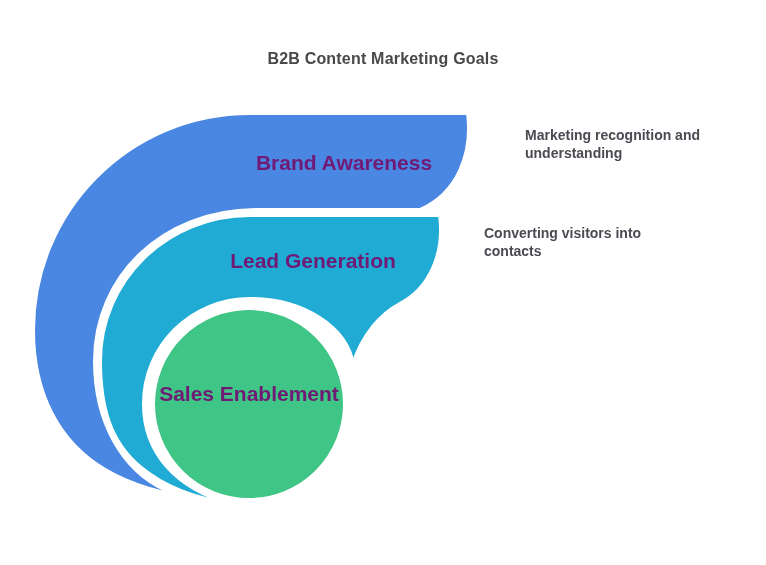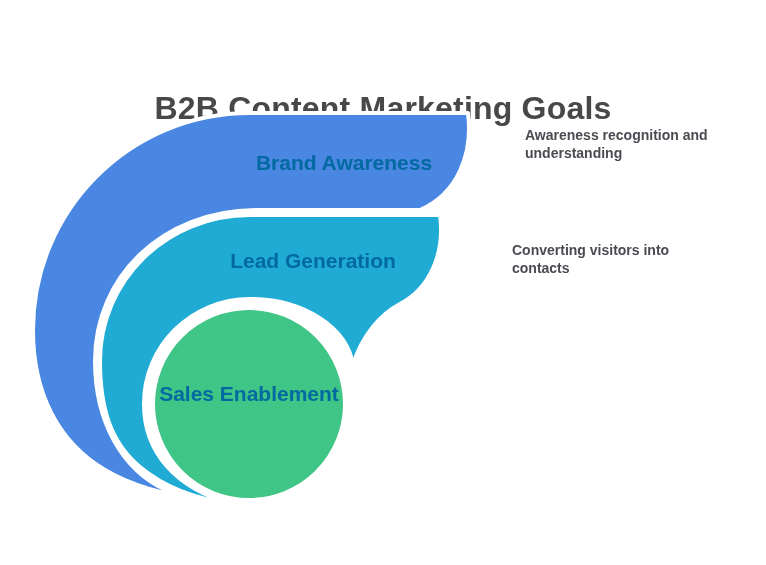--- a/index.html
+++ b/index.html
@@ -16,53 +16,52 @@
     width: 766px;
     height: 565px;
     background: #ffffff;
   }
   .title {
     position: absolute;
     top: 50px;
     left: 0;
     width: 766px;
     text-align: center;
-    font-size: 32px;
+    font-size: 16px;
     font-weight: 700;
     color: #484848;
     letter-spacing: 0.2px;
-    margin-top: 40px;
   }
   svg.diagram {
     position: absolute;
     top: 0;
     left: 0;
   }
   .shape-label {
     position: absolute;
     width: 200px;
     text-align: center;
     font-size: 21px;
     font-weight: 700;
-    color: #0369a1;
+    color: #701a75;
     line-height: 26px;
   }
   .label-brand { left: 244px; top: 150px; }
   .label-lead  { left: 213px; top: 248px; }
   .label-sales { left: 149px; top: 381px; }
   .annotation {
     position: absolute;
     font-size: 14px;
     font-weight: 700;
     color: #4A4A52;
     line-height: 17.5px;
     white-space: pre-line;
   }
   .note-1 { left: 525px; top: 127px; width: 190px; }
-  .note-2 { left: 512px; top: 225px; width: 190px; margin-top: 17px; }
+  .note-2 { left: 484px; top: 225px; width: 190px; }
   .note-3 { left: 391px; top: 369px; width: 190px; }
 </style>
 </head>
 <body>
 
 <div class="canvas">
 
   <div class="title">B2B Content Marketing Goals</div>
 
   <svg class="diagram" width="766" height="565" viewBox="0 0 766 565">
@@ -93,20 +92,20 @@
 
     <circle stroke="#ffffff" stroke-width="4" cx="249" cy="404" r="96" fill="#3FC585"></circle>
   </svg>
 
   <div class="shape-label label-brand">Brand Awareness</div>
 
   <div class="shape-label label-sales">Sales Enablement</div>
 
   <div class="shape-label label-lead">Lead Generation</div>
 
-  <div class="annotation note-1">Awareness recognition and
+  <div class="annotation note-1">Marketing recognition and
 understanding</div>
 
   <div class="annotation note-2">Converting visitors into
 contacts</div>
 
 
 </div>
 
 </body></html>

